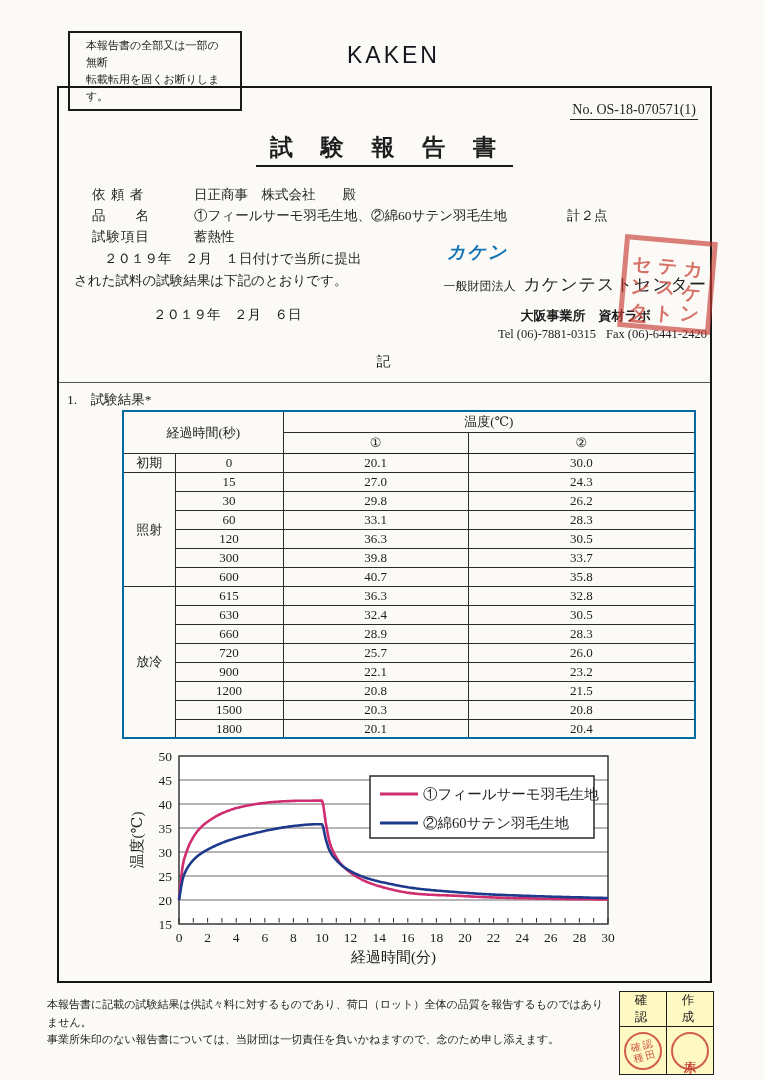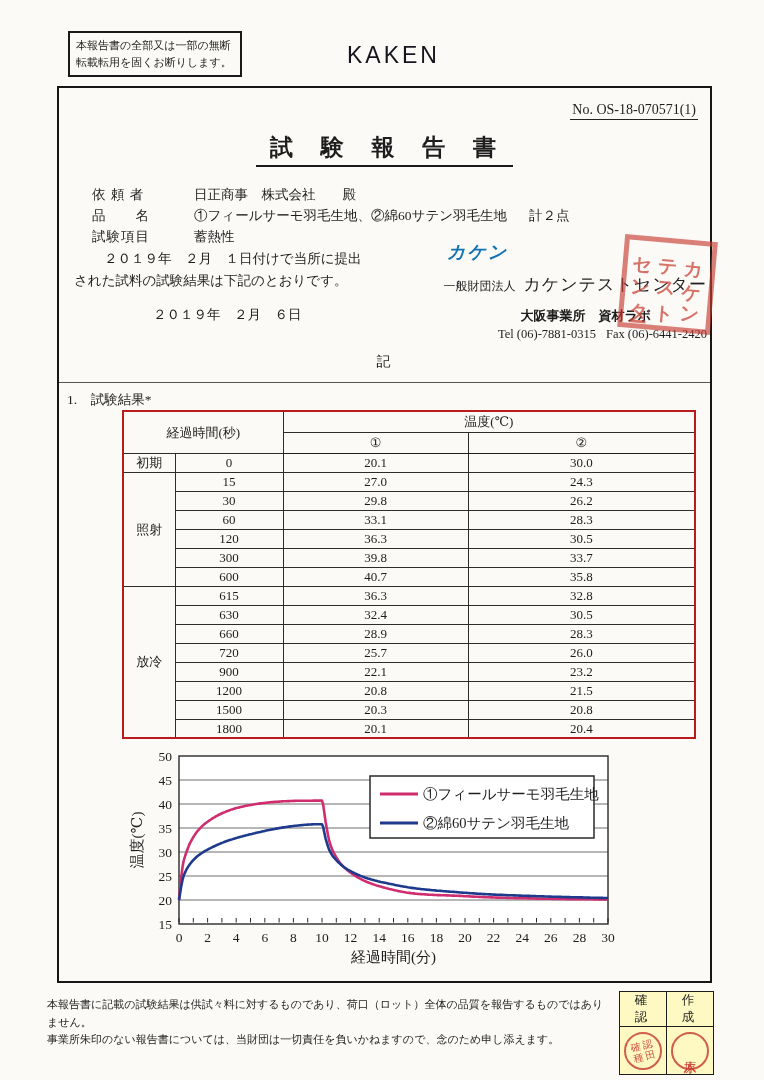--- a/index.html
+++ b/index.html
@@ -1,33 +1,33 @@
 <!DOCTYPE html>
 <html><head>
 <meta charset="utf-8">
 <style>
   * { margin:0; padding:0; box-sizing:border-box; }
   body { background:#e8e8e8; font-family:"Liberation Serif","DejaVu Serif",serif; }
   .page { position:relative; width:764px; height:1080px; background:#fbfaf7; color:#1d1d1d; overflow:hidden; }
 
   
-  .notice-box { position:absolute; left:68px; top:31px; width:174px; border:2px solid #1a1a1a; padding:4px 6px; font-size:11px; line-height:1.55; }
+  .notice-box { position:absolute; left:68px; top:31px; width:174px; border:2px solid #1a1a1a; padding:4px 16px; font-size:11px; line-height:1.55; }
   .kaken-logo { position:absolute; left:347px; top:42px; font-family:"Liberation Sans","DejaVu Sans",sans-serif; font-size:23px; letter-spacing:3px; color:#15151e; font-weight:500; }
 
   
   .frame { position:absolute; left:57px; top:86px; width:655px; height:897px; border:2.2px solid #161616; }
   .doc-no { position:absolute; right:12px; top:14px; font-size:14px; border-bottom:1px solid #222; padding:0 2px 1px 2px; }
   .title { position:absolute; top:44px; left:0; width:100%; text-align:center; font-size:23px; font-weight:bold; }
   .title span { letter-spacing:11px; border-bottom:2px solid #1a1a1a; padding:0 6px 5px 14px; }
 
   .fields { position:absolute; left:33px; top:96px; font-size:13.5px; }
   .field-row { display:flex; line-height:21px; }
   .field-label { width:70px; letter-spacing:1px; }
   .field-value { margin-left:32px; display:flex; }
-  .field-extra { margin-left:22px; }
+  .field-extra { margin-left:60px; }
 
   .intro { position:absolute; left:15px; top:160px; width:340px; font-size:13.5px; line-height:1.65; }
   .intro .l1 { padding-left:30px; display:block; }
   .report-date { position:absolute; left:94px; top:218px; font-size:13.5px; }
 
   .org { position:absolute; left:340px; top:152px; width:308px; }
   .org-logo { margin-left:48px; font-family:"Liberation Sans","DejaVu Sans",sans-serif; font-style:italic; font-weight:bold; font-size:18px; color:#1273b5; letter-spacing:2px; }
   .org-address { text-align:right; font-size:11.5px; margin-top:5px; padding-right:2px; }
   .org-corp { text-align:right; font-size:12px; margin-top:9px; }
   .org-corp .corp-name { font-size:17px; margin-left:8px; letter-spacing:1px; }
@@ -36,21 +36,21 @@
   .org-tel span { margin-left:10px; }
 
   .big-stamp { position:absolute; left:562px; top:150px; width:93px; height:93px; border:5px solid rgba(199,62,50,.65); transform:rotate(5deg); padding:3px 2px; overflow:hidden; }
   .big-stamp span { writing-mode:vertical-rl; display:block; height:100%; font-size:19px; line-height:1.35; color:rgba(199,62,50,.72); font-weight:bold; letter-spacing:1px; }
 
   .ki { position:absolute; top:265px; left:0; width:100%; text-align:center; font-size:14px; letter-spacing:2px; }
   .divider { position:absolute; top:294px; left:0; width:100%; border-top:1px solid #555; }
   .section-title { position:absolute; left:8px; top:303px; font-size:13.5px; }
 
   
-  #result-table { position:absolute; left:63px; top:322px; border-collapse:collapse; border:2px solid #b91c1c; font-size:13px; text-align:center; table-layout:fixed; }
+  #result-table { position:absolute; left:63px; top:322px; border-collapse:collapse; border:2px solid #0369a1; font-size:13px; text-align:center; table-layout:fixed; }
   #result-table th, #result-table td { border:1px solid #2c2c2c; font-weight:normal; height:19px; line-height:17px; padding:0; }
   #result-table thead th { height:21px; }
   #result-table thead tr:last-child th { border-bottom:1.8px solid #1d1d1d; }
   #result-table tbody tr.group-start td { border-top:1.8px solid #1d1d1d; }
   #result-table td.phase { vertical-align:middle; }
 
   
   .chart-wrap { position:absolute; left:68px; top:660px; width:540px; height:230px; }
   svg text { font-family:"Liberation Serif","DejaVu Serif",serif; fill:#1d1d1d; }
 

